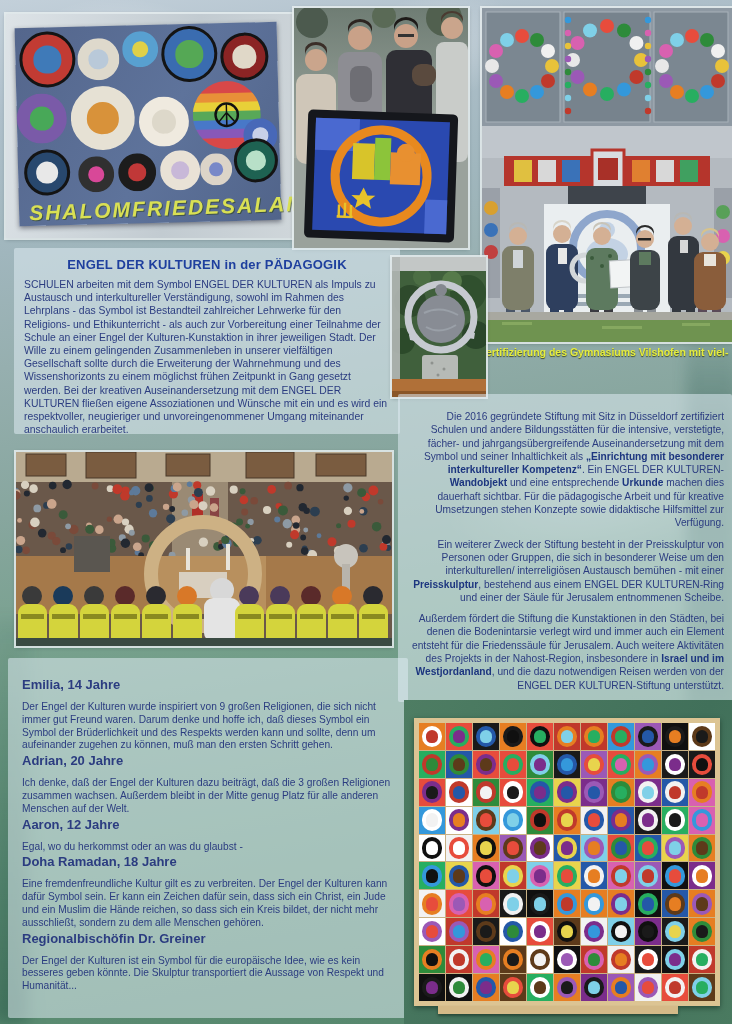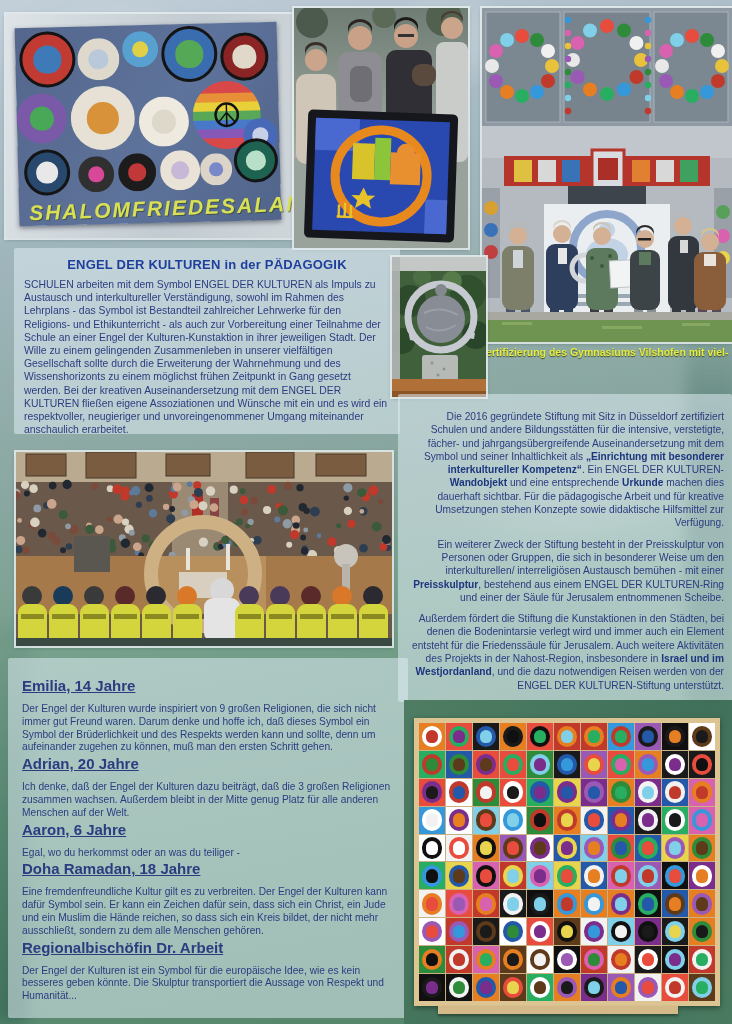--- a/index.html
+++ b/index.html
@@ -57,21 +57,21 @@
   .panel-stiftung{left:398px;top:394px;width:334px;height:308px;padding:8px 8px 0 10px;box-sizing:border-box;text-align:right;}
   .panel-stiftung p{margin-top:8px;font-size:10.2px;line-height:13.3px;}
   .panel-stiftung b{color:#1c357f;}
 
   .photo-assembly{left:16px;top:452px;width:376px;height:194px;background:#6a584a;}
 
   .panel-zitate{left:8px;top:658px;width:400px;height:360px;padding:10px 12px 0 14px;box-sizing:border-box;}
   .panel-zitate h2{text-align:left;font-size:12px;}
   .quote{margin-top:9px;}
   .quote .qtext{font-size:10.2px;line-height:12.8px;}
-  .quote .qauthor{font-size:15px;font-weight:bold;margin-top:1px;text-decoration:underline;}
+  .quote .qauthor{font-size:13px;font-weight:bold;margin-top:1px;}
 
   
   .photo-tiles{left:404px;top:700px;width:328px;height:324px;outline:none;
      background:linear-gradient(120deg,#4e7d63,#41705a 60%,#4a7a60);box-shadow:none;}
   .tile-frame{position:absolute;left:10px;top:18px;width:306px;height:288px;background:#dcc493;
      padding:5px;box-sizing:border-box;box-shadow:0 2px 5px rgba(10,30,20,.5);}
   .tile-grid{width:100%;height:100%;display:grid;grid-template-columns:repeat(11,1fr);
      grid-template-rows:repeat(10,1fr);gap:1px;background:#c9b184;}
   .tile{display:flex;align-items:center;justify-content:center;}
   .tile-circle{width:80%;height:80%;border-radius:50%;display:flex;align-items:center;justify-content:center;}
@@ -628,29 +628,29 @@
 <div class="panel panel-zitate">
   <div class="quote">
     <p class="qauthor">Emilia, 14 Jahre</p>
   </div>
   <div class="quote">
     <p class="qtext">Der Engel der Kulturen wurde inspiriert von 9 großen Religionen, die sich nicht immer gut Freund waren. Darum denke und hoffe ich, daß dieses Symbol ein Symbol der Brüderlichkeit und des Respekts werden kann und sollte, denn um aufeinander zugehen zu können, muß man den ersten Schritt gehen.</p>
     <p class="qauthor">Adrian, 20 Jahre</p>
   </div>
   <div class="quote">
     <p class="qtext">Ich denke, daß der Engel der Kulturen dazu beiträgt, daß die 3 großen Religionen zusammen wachsen. Außerdem bleibt in der Mitte genug Platz für alle anderen Menschen auf der Welt.</p>
-    <p class="qauthor">Aaron, 6 Jahre</p>
+    <p class="qauthor">Aaron, 12 Jahre</p>
   </div>
   <div class="quote">
-    <p class="qtext"><span>Egal, wo du herkommst oder an was du teiliger -</span><br></p>
+    <p class="qtext"><span>Egal, wo du herkommst oder an was du glaubst -</span><br></p>
     <p class="qauthor">Doha Ramadan, 18 Jahre</p>
   </div>
   <div class="quote">
     <p class="qtext">Eine fremdenfreundliche Kultur gilt es zu verbreiten. Der Engel der Kulturen kann dafür Symbol sein. Er kann ein Zeichen dafür sein, dass sich ein Christ, ein Jude und ein Muslim die Hände reichen, so dass sich ein Kreis bildet, der nicht mehr ausschließt, sondern zu dem alle Menschen gehören.</p>
-    <p class="qauthor">Regionalbischöfin  Dr. Arbeit</p>
+    <p class="qauthor">Regionalbischöfin  Dr. Greiner</p>
   </div>
   <div class="quote">
     <p class="qtext"><span>Der Engel der Kulturen ist ein Symbol für die europäische Idee, wie es kein besseres geben könnte. Die Skulptur transportiert die Aussage von Respekt und Humanität...</span><br></p>
 
   </div>
 </div>
 
 <div class="photo photo-tiles">
   <div class="tile-frame">
     <div class="tile-grid">

